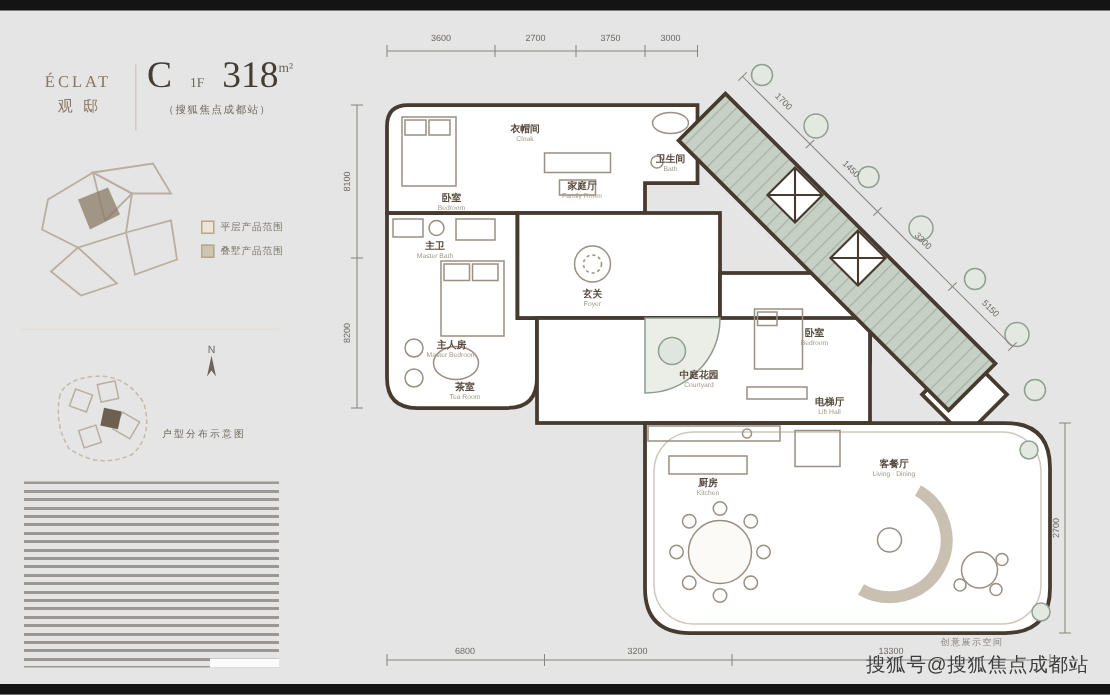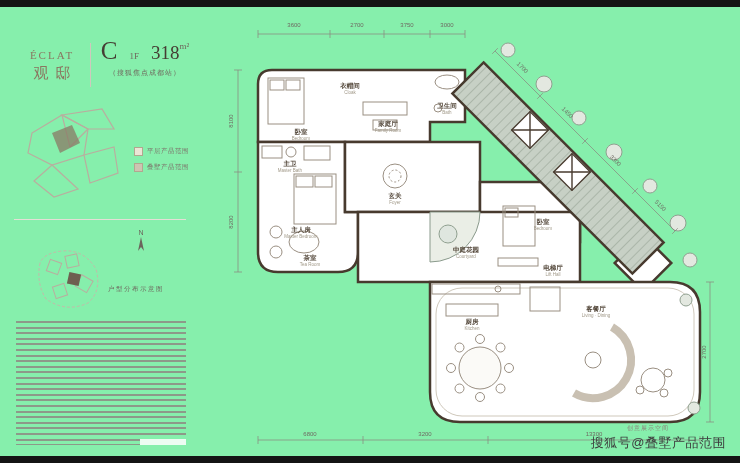--- a/index.html
+++ b/index.html
@@ -1,31 +1,31 @@
 <!DOCTYPE html>
 <html><head>
 <meta charset="utf-8">
 <style>
   html,body{margin:0;padding:0;background:#2b2b2b;}
-  .stage{position:relative;width:740px;height:463px;background:#86efac;overflow:hidden;
+  .stage{position:relative;width:740px;height:463px;background:#e5e5e5;overflow:hidden;
          font-family:"Liberation Sans",sans-serif;}
   .bar{position:absolute;left:0;right:0;height:7px;background:#141414;}
   .bar.top{top:0}.bar.bottom{bottom:0}
 
   
   .sidebar{position:absolute;left:14px;top:7px;bottom:7px;width:176px;}
   .brand{position:absolute;top:42px;left:6px;width:64px;text-align:center;color:#8a7660;}
   .brand-name{font-family:"Liberation Serif",serif;font-size:11px;letter-spacing:2px;}
-  .brand-cn{font-size:15px;letter-spacing:7px;margin-top:3px;padding-left:7px;}
+  .brand-cn{font-size:10px;letter-spacing:7px;margin-top:3px;padding-left:7px;}
   .vrule{position:absolute;left:76px;top:36px;height:44px;width:1px;background:#cfc8bd;}
   .unit{position:absolute;left:84px;top:30px;width:94px;text-align:center;color:#453d33;
         font-family:"Liberation Serif",serif;}
   .unit-code{font-size:25px;}
   .unit-floor{font-size:9px;color:#6f675d;margin:0 12px;}
-  .unit-area{font-size:19px;}
+  .unit-area{font-size:25px;}
   .unit-sup{font-size:9px;vertical-align:10px;color:#6f675d;margin-top:36px;}
   .unit-sub{font-size:7px;color:#6f675d;letter-spacing:1px;margin-top:3px;}
   .keyplan{position:absolute;left:4px;top:96px;}
   .legend{position:absolute;left:120px;top:140px;}
   .legend-row{display:flex;align-items:center;margin-bottom:7px;}
   .legend-sw{width:7px;height:7px;border:1px solid #b2a78f;margin-right:4px;}
   .legend-sw.flat{background:#ece5d6;}
   .legend-sw.stack{background:#cdc4b2;}
   .legend-label{font-size:6.5px;color:#7d776c;letter-spacing:.5px;}
   .srule{position:absolute;left:0;right:4px;top:212px;height:1px;background:#e4dfd6;}
@@ -307,14 +307,14 @@
         <g>
           <text class="room-cn" x="112" y="252">茶室</text>
           <text class="room-en" x="112" y="258">Tea Room</text>
         </g>
       </g>
 
       <text class="note-txt" x="450" y="422" text-anchor="middle">创意展示空间</text>
     </svg>
   </main>
 
-  <div class="watermark">搜狐号@叠墅产品范围</div>
+  <div class="watermark">搜狐号@搜狐焦点成都站</div>
 </div>
 
 </body></html>

